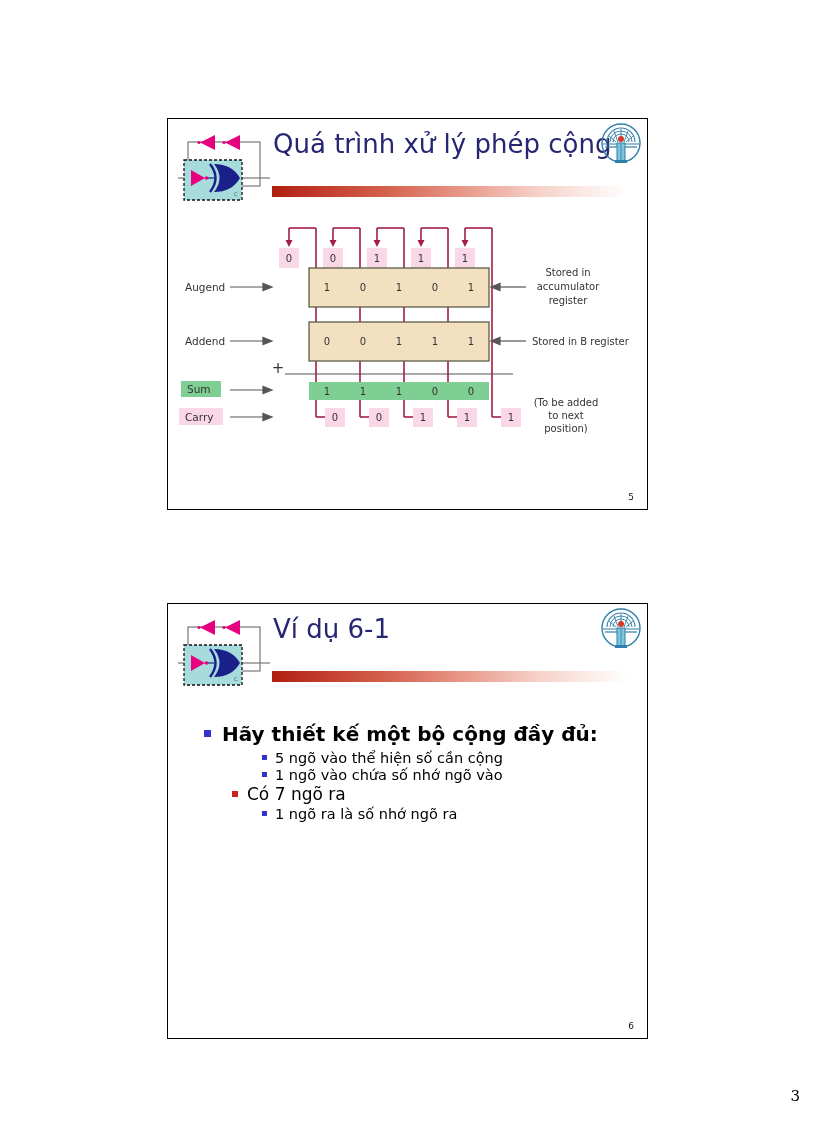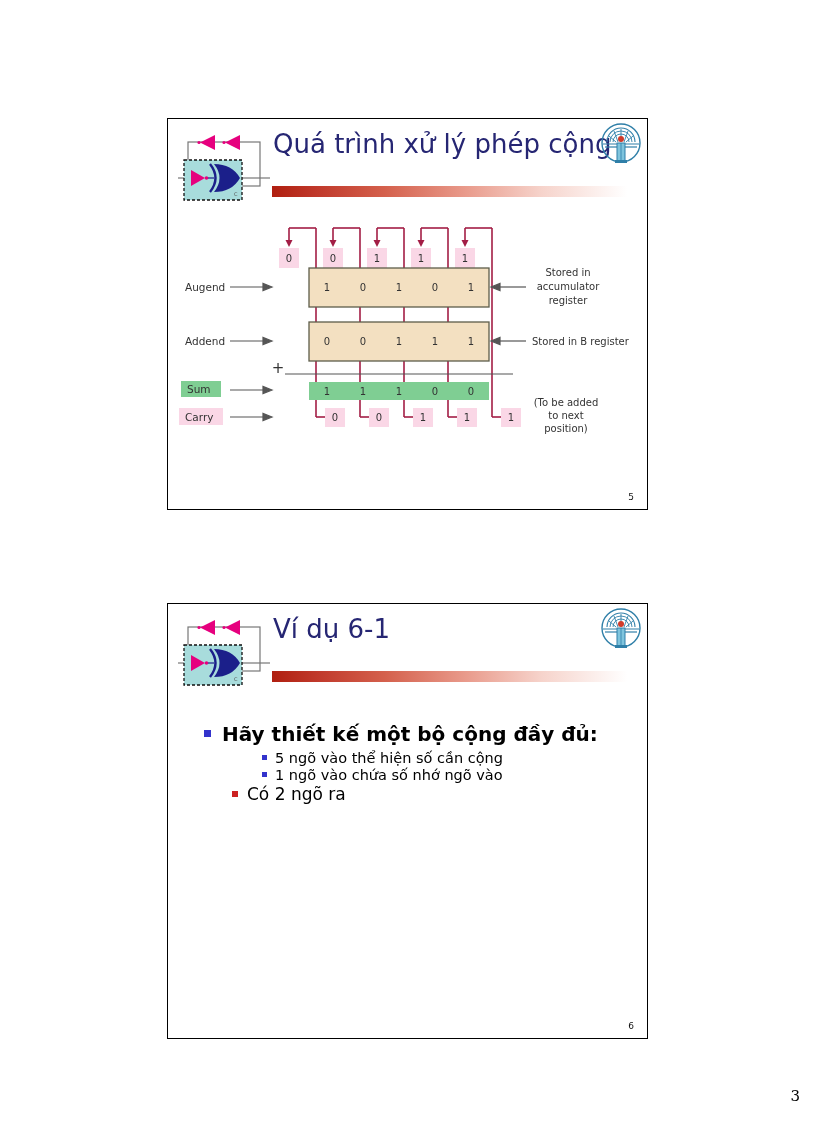--- a/index.html
+++ b/index.html
@@ -405,20 +405,24 @@
     <div class="b-row lvl3">
       <span class="b-mark"></span>
       <span class="b-text">5 ngõ vào thể hiện số cần cộng</span>
     </div>
     <div class="b-row lvl3">
       <span class="b-mark"></span>
       <span class="b-text">1 ngõ vào chứa số nhớ ngõ vào</span>
     </div>
     <div class="b-row lvl2">
       <span class="b-mark"></span>
-      <span class="b-text">Có 2 ngõ ra</span>
+      <span class="b-text">Có 7 ngõ ra</span>
+    </div>
+    <div class="b-row lvl3">
+      <span class="b-mark"></span>
+      <span class="b-text">1 ngõ ra là số nhớ ngõ ra</span>
     </div>
   </div>
 
   <div class="page-num">6</div>
 </div>
 
 <div class="doc-page-num">3</div>
 
 </body></html>

